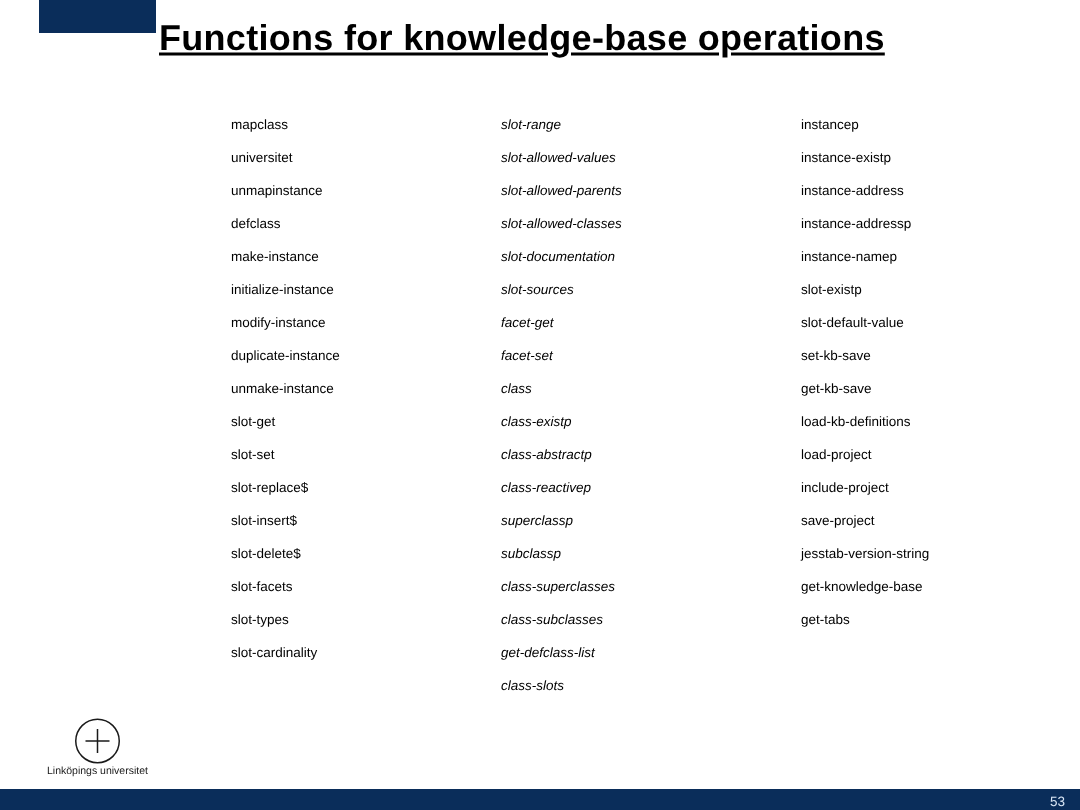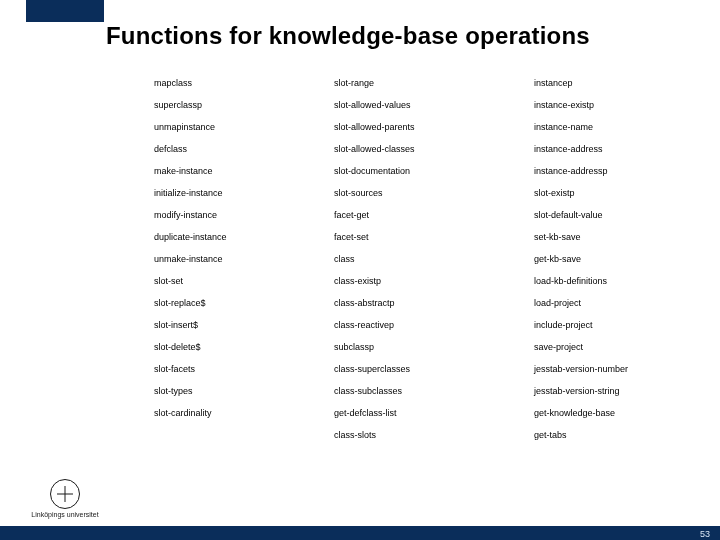--- a/index.html
+++ b/index.html
@@ -20,26 +20,27 @@
   .top-accent {
     position: absolute;
     top: 0;
     left: 26px;
     width: 78px;
     height: 22px;
     background: #0a2d5a;
   }
   .title {
     position: absolute;
-    top: 22px;
+    top: 12px;
     left: 106px;
     font-size: 24px;
     font-weight: bold;
     color: #000000;
     letter-spacing: 0.2px;
+    text-decoration: underline;
   }
   .table-wrap {
     position: absolute;
     top: 72px;
     left: 154px;
     width: 540px;
     display: flex;
     gap: 0;
   }
   .col {
@@ -49,21 +50,21 @@
     line-height: 1;
   }
   .col .cell {
     height: 22px;
     display: flex;
     align-items: center;
     white-space: nowrap;
     text-align: center;
   }
   .col1 { width: 180px; }
-  .col2 { width: 200px; }
+  .col2 { width: 200px; font-style: italic; }
   .col3 { width: 160px; }
   .logo-block {
     position: absolute;
     left: 26px;
     bottom: 22px;
     width: 78px;
     display: flex;
     flex-direction: column;
     align-items: center;
   }
@@ -133,28 +134,29 @@
 <body>
 
 <div class="slide">
   <div class="top-accent"></div>
 
   <div class="title">Functions for knowledge-base operations</div>
 
   <div class="table-wrap">
     <div class="col col1">
       <div class="cell">mapclass</div>
-      <div class="cell">superclassp</div>
+      <div class="cell">universitet</div>
       <div class="cell">unmapinstance</div>
       <div class="cell">defclass</div>
       <div class="cell">make-instance</div>
       <div class="cell">initialize-instance</div>
       <div class="cell">modify-instance</div>
       <div class="cell">duplicate-instance</div>
       <div class="cell">unmake-instance</div>
+      <div class="cell">slot-get</div>
       <div class="cell">slot-set</div>
       <div class="cell">slot-replace$</div>
       <div class="cell">slot-insert$</div>
       <div class="cell">slot-delete$</div>
       <div class="cell">slot-facets</div>
       <div class="cell">slot-types</div>
       <div class="cell">slot-cardinality</div>
     </div>
     <div class="col col2">
       <div class="cell">slot-range</div>
@@ -162,41 +164,41 @@
       <div class="cell">slot-allowed-parents</div>
       <div class="cell">slot-allowed-classes</div>
       <div class="cell">slot-documentation</div>
       <div class="cell">slot-sources</div>
       <div class="cell">facet-get</div>
       <div class="cell">facet-set</div>
       <div class="cell">class</div>
       <div class="cell">class-existp</div>
       <div class="cell">class-abstractp</div>
       <div class="cell">class-reactivep</div>
+      <div class="cell">superclassp</div>
       <div class="cell">subclassp</div>
       <div class="cell">class-superclasses</div>
       <div class="cell">class-subclasses</div>
       <div class="cell">get-defclass-list</div>
       <div class="cell">class-slots</div>
     </div>
     <div class="col col3">
       <div class="cell">instancep</div>
       <div class="cell">instance-existp</div>
-      <div class="cell">instance-name</div>
       <div class="cell">instance-address</div>
       <div class="cell">instance-addressp</div>
+      <div class="cell">instance-namep</div>
       <div class="cell">slot-existp</div>
       <div class="cell">slot-default-value</div>
       <div class="cell">set-kb-save</div>
       <div class="cell">get-kb-save</div>
       <div class="cell">load-kb-definitions</div>
       <div class="cell">load-project</div>
       <div class="cell">include-project</div>
       <div class="cell">save-project</div>
-      <div class="cell">jesstab-version-number</div>
       <div class="cell">jesstab-version-string</div>
       <div class="cell">get-knowledge-base</div>
       <div class="cell">get-tabs</div>
     </div>
   </div>
 
   <div class="logo-block">
     <div class="seal"></div>
     <div class="uni-name">Linköpings universitet</div>
   </div>

